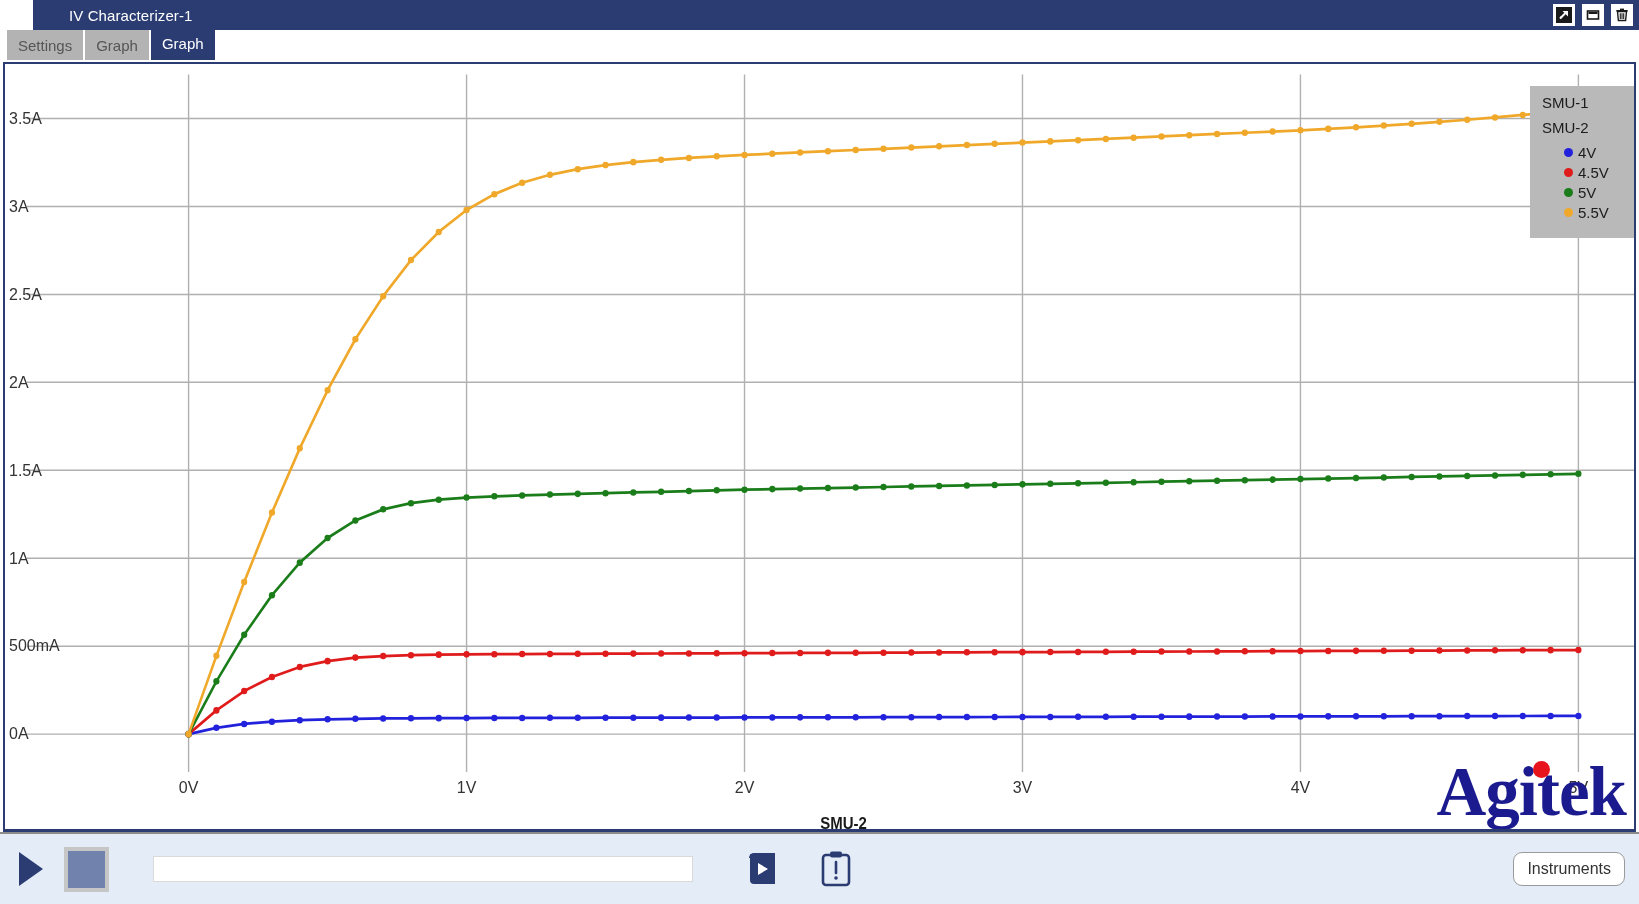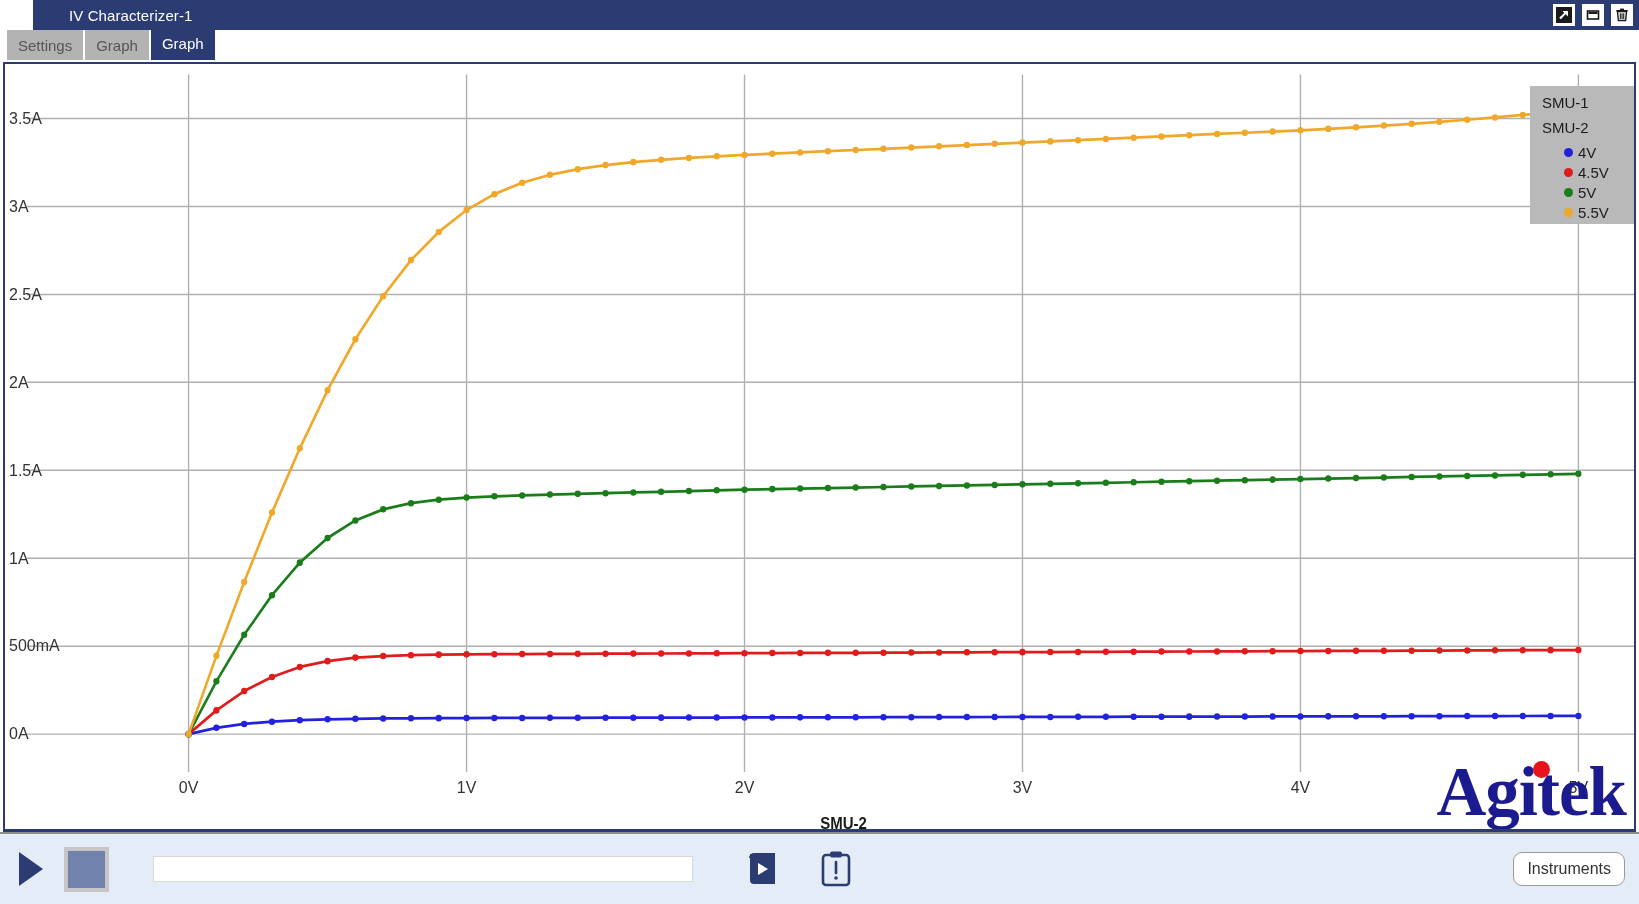--- a/index.html
+++ b/index.html
@@ -105,21 +105,21 @@
     border-radius: 50%;
     background: #e8141c;
     top: 3px; left: 96px;
   }
 
   
   .legend {
     position: absolute;
     top: 22px; right: 0px;
     background: #b9b9b9;
-    padding: 6px 10px 0 12px;
+    padding: 6px 10px 14px 12px;
     min-width: 104px;
   }
   .legend-head {
     font-size: 15px;
     color: #1c1c1c;
     margin: 2px 0 8px 0;
     white-space: nowrap;
   }
   .legend-row {
     display: flex; align-items: center;

